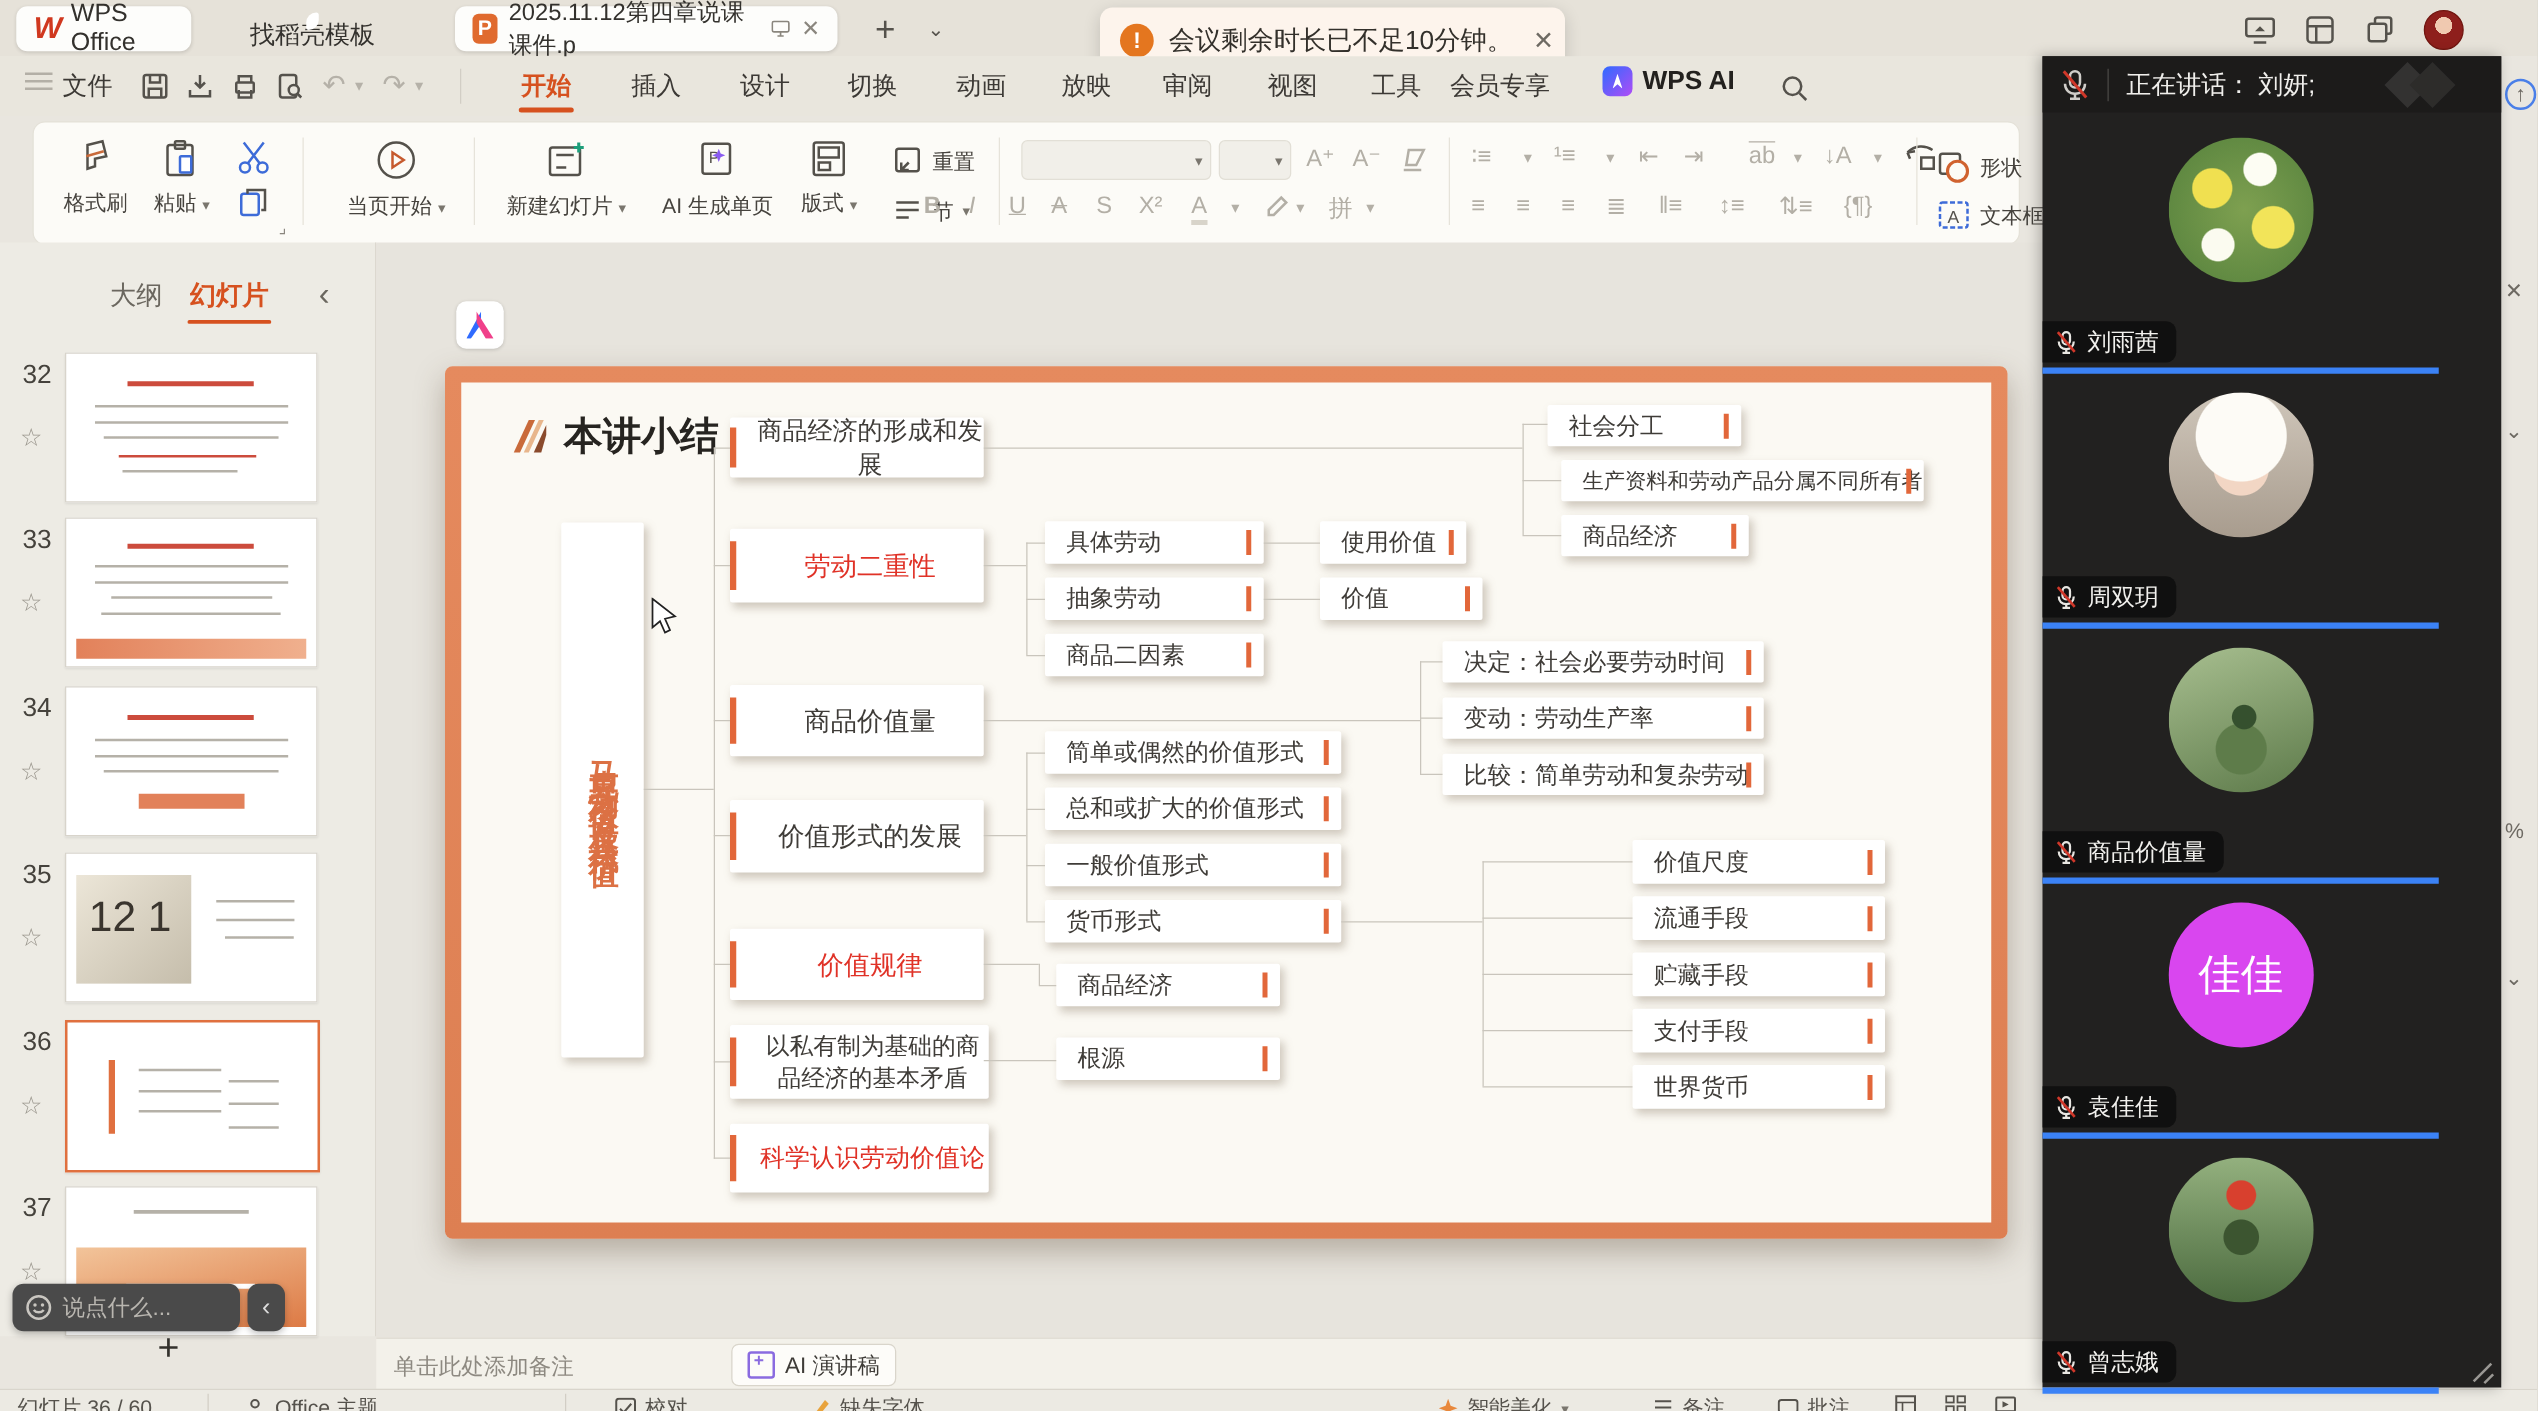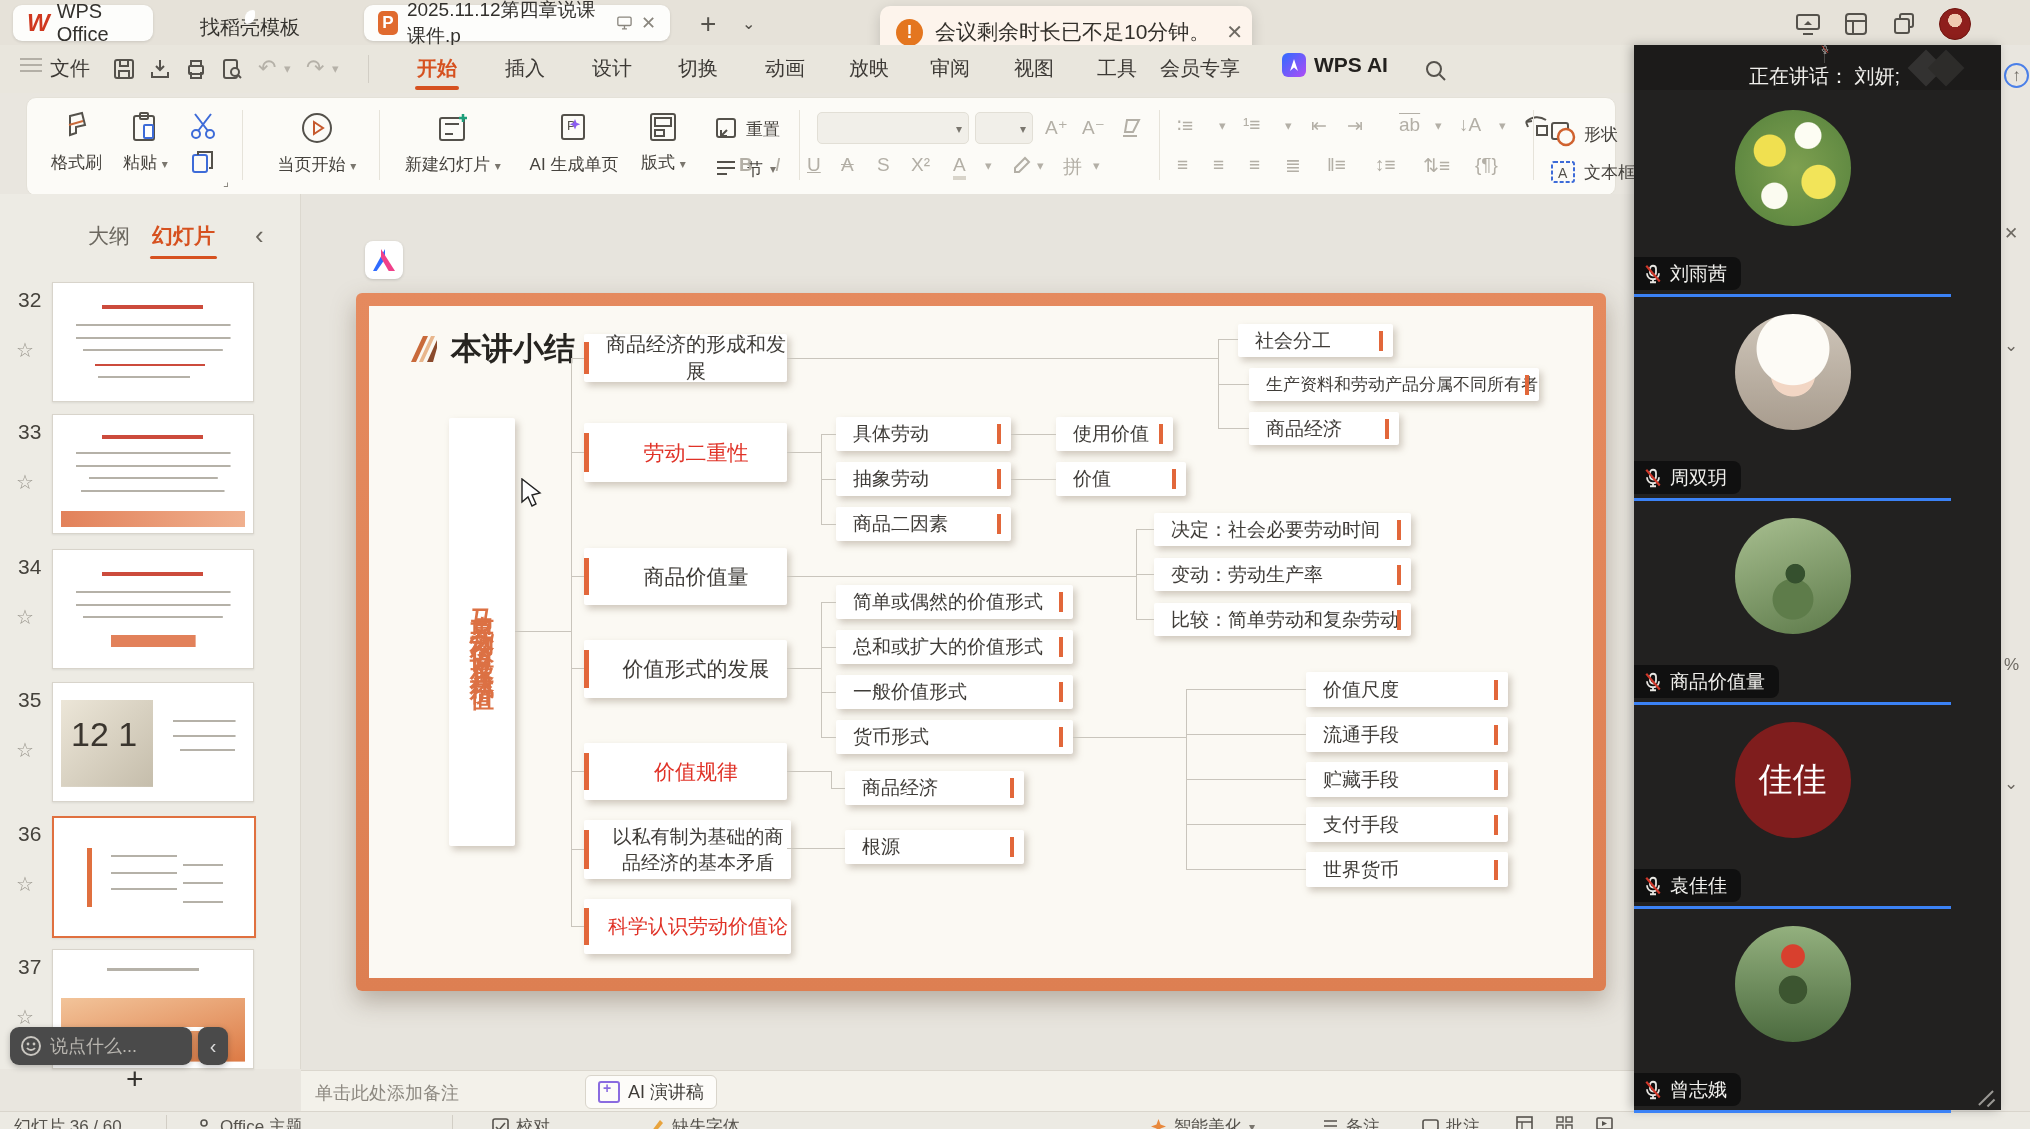--- a/index.html
+++ b/index.html
@@ -97,36 +97,36 @@
   .notesbar{position:absolute;left:301px;top:1070px;width:1333px;height:41px;background:#f3f1ea;border-top:1px solid #dbd7ce;}
   .notesbar .ph{position:absolute;left:14px;top:10px;font-size:18px;color:#8d8981;}
   .aibtn{position:absolute;left:284px;top:4px;height:32px;padding:0 12px;display:flex;align-items:center;gap:8px;background:#fdfcf9;border:1px solid #d9d5cb;border-radius:6px;font-size:18px;color:#3f3c38;}
   .spark{width:18px;height:18px;border:2px solid #8a6be0;border-radius:3px;position:relative;}
   .spark::after{content:"+";position:absolute;left:3px;top:-3px;color:#8a6be0;font-size:14px;font-weight:bold;}
   .statusbar{position:absolute;left:0;top:1111px;width:2030px;height:18px;background:#eceae3;border-top:1px solid #d9d5cc;}
   .sb{position:absolute;top:3px;font-size:17px;color:#55524c;white-space:nowrap;display:flex;gap:7px;align-items:center;}
   .sbic{width:17px;height:17px;display:inline-block;}
   
   .panel{position:absolute;left:1634px;top:45px;width:367px;height:1065px;background:#222120;z-index:8;box-shadow:-3px 0 10px rgba(0,0,0,.25);}
-  .phead{position:absolute;left:0;top:0;width:100%;height:45px;background:#1c1b1a;display:flex;align-items:center;flex-direction:column;}
+  .phead{position:absolute;left:0;top:0;width:100%;height:45px;background:#1c1b1a;display:flex;align-items:center;}
   .phead .txt{color:#f0efec;font-size:20px;margin-left:14px;}
   .pdiv{width:1px;height:26px;background:#4a4946;margin-left:14px;}
   .deco{position:absolute;right:28px;top:8px;width:60px;height:30px;opacity:.5;}
   .deco i{position:absolute;width:26px;height:26px;background:#4b4a48;transform:rotate(45deg);}
-  .tile{position:absolute;left:0;width:317px;height:204px;border-bottom:3px solid #3b82f6;}
+  .tile{position:absolute;left:0;width:317px;height:204px;border-bottom:5px solid #3b82f6;}
   .pav{position:absolute;left:50%;top:78px;transform:translate(-50%,-50%);width:116px;height:116px;border-radius:50%;display:flex;align-items:center;justify-content:center;color:#fff;font-size:34px;}
   .badge{position:absolute;left:0;bottom:4px;height:33px;display:flex;align-items:center;gap:8px;padding:0 14px 0 10px;background:rgba(12,12,12,.78);border-radius:0 8px 8px 0;color:#f2f1ee;font-size:19px;}
   .resize{position:absolute;right:3px;bottom:3px;width:22px;height:22px;}
   .resize::before,.resize::after{content:"";position:absolute;background:#9a9894;height:2px;transform:rotate(-45deg);}
   .resize::before{width:20px;left:0;top:12px;}
   .resize::after{width:10px;left:10px;top:17px;}
   .av1{background:radial-gradient(circle at 30% 35%,#f0e050 0 14%,transparent 15%),radial-gradient(circle at 63% 22%,#fdfdf3 0 11%,transparent 12%),radial-gradient(circle at 72% 62%,#f2e459 0 15%,transparent 16%),radial-gradient(circle at 34% 74%,#fbfbf0 0 11%,transparent 12%),radial-gradient(circle at 52% 50%,#7ea050,#54803c);}
   .av2{background:radial-gradient(circle at 50% 30%,#fdfbf6 0 36%,transparent 37%),radial-gradient(circle at 50% 52%,#f2d6c4 0 26%,transparent 27%),linear-gradient(#cfc6ba,#a89c8e);}
   .av3{background:radial-gradient(circle at 52% 48%,#35502e 0 11%,transparent 12%),radial-gradient(circle at 50% 70%,#5e7c4a 0 20%,transparent 21%),linear-gradient(160deg,#a8bf90,#5d7a4a);}
-  .av4{background:#7f1d1d;}
+  .av4{background:#d946ef;}
   .av5{background:radial-gradient(circle at 50% 26%,#d8402e 0 11%,transparent 12%),radial-gradient(circle at 50% 55%,#3c5530 0 16%,transparent 17%),linear-gradient(#93b07e,#4c6b3f);}
   
   .strip{position:absolute;left:2001px;top:45px;width:29px;height:1066px;background:#e9e6df;}
   .strip .it{position:absolute;left:3px;color:#6e6a63;font-size:17px;}
   .upcirc{width:21px;height:21px;border:2px solid #4a7fe8;border-radius:50%;color:#4a7fe8;font-size:14px;display:flex;align-items:center;justify-content:center;}
 </style>
 </head>
 <body>
 
 <div class="app">

